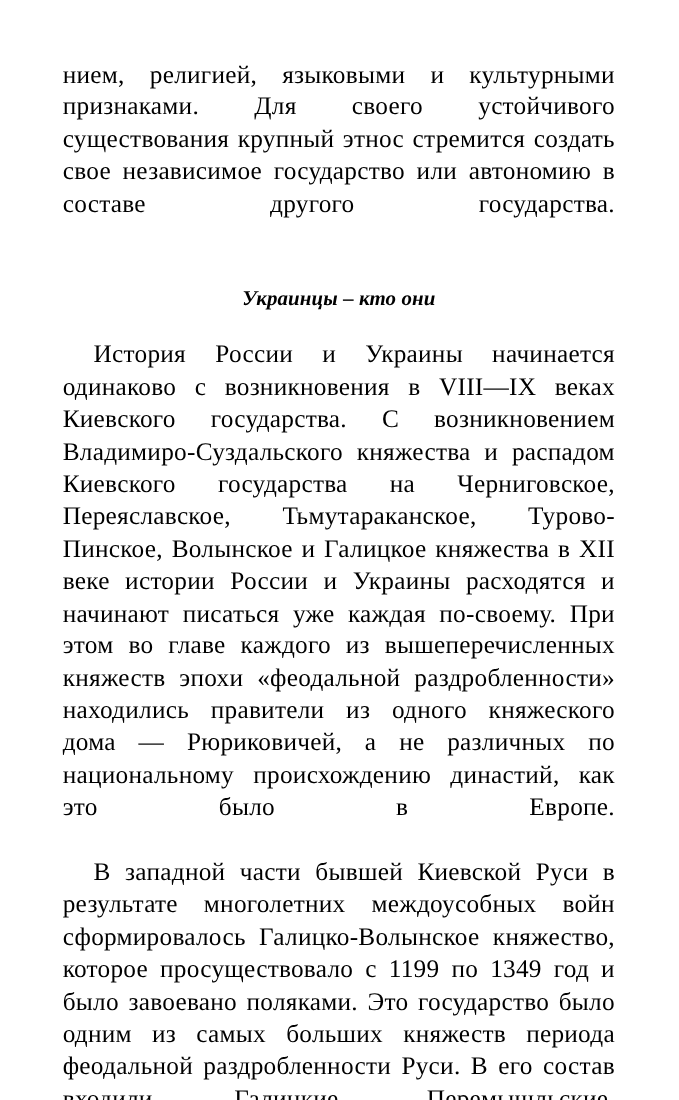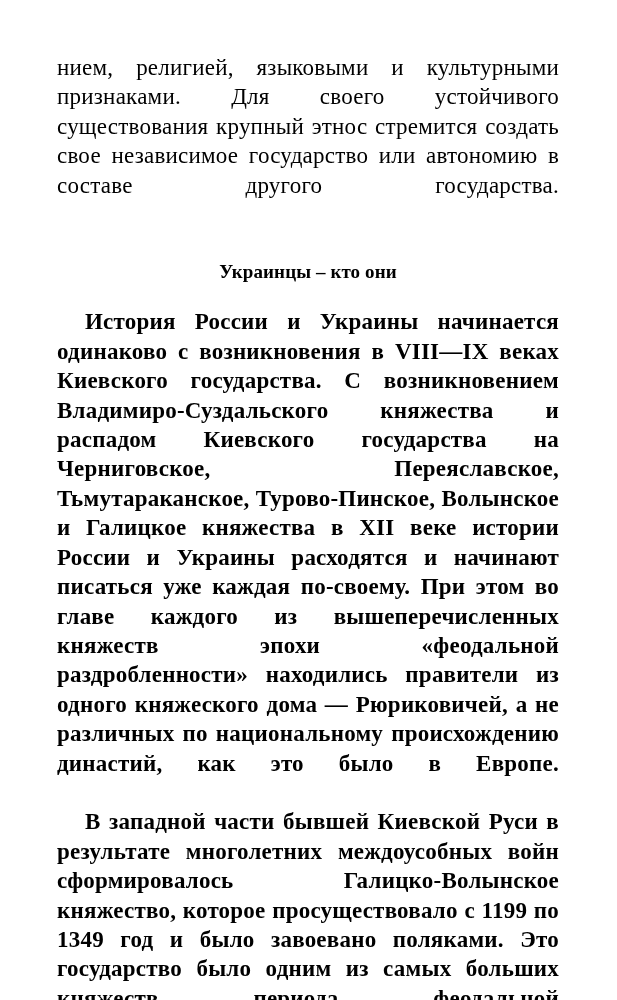--- a/index.html
+++ b/index.html
@@ -46,36 +46,36 @@
   }
 
   
   p.para.cont {
     text-indent: 0;
   }
 
   
   p.para.indent {
     text-indent: 28px;
-    font-weight: bold;
   }
 
   
   p.para::after {
     content: "";
     display: inline-block;
     width: 100%;
   }
 
   h2.section-heading {
     margin: 0;
     padding: 0;
     font-size: 19px;
     line-height: 24px;
     font-weight: bold;
+    font-style: italic;
     text-align: center;
     letter-spacing: 0.005em;
   }
 
   .gap-before-heading { height: 31px; }
   .gap-after-heading  { height: 23px; }
 
   .page-number {
     position: absolute;
     left: 0;

